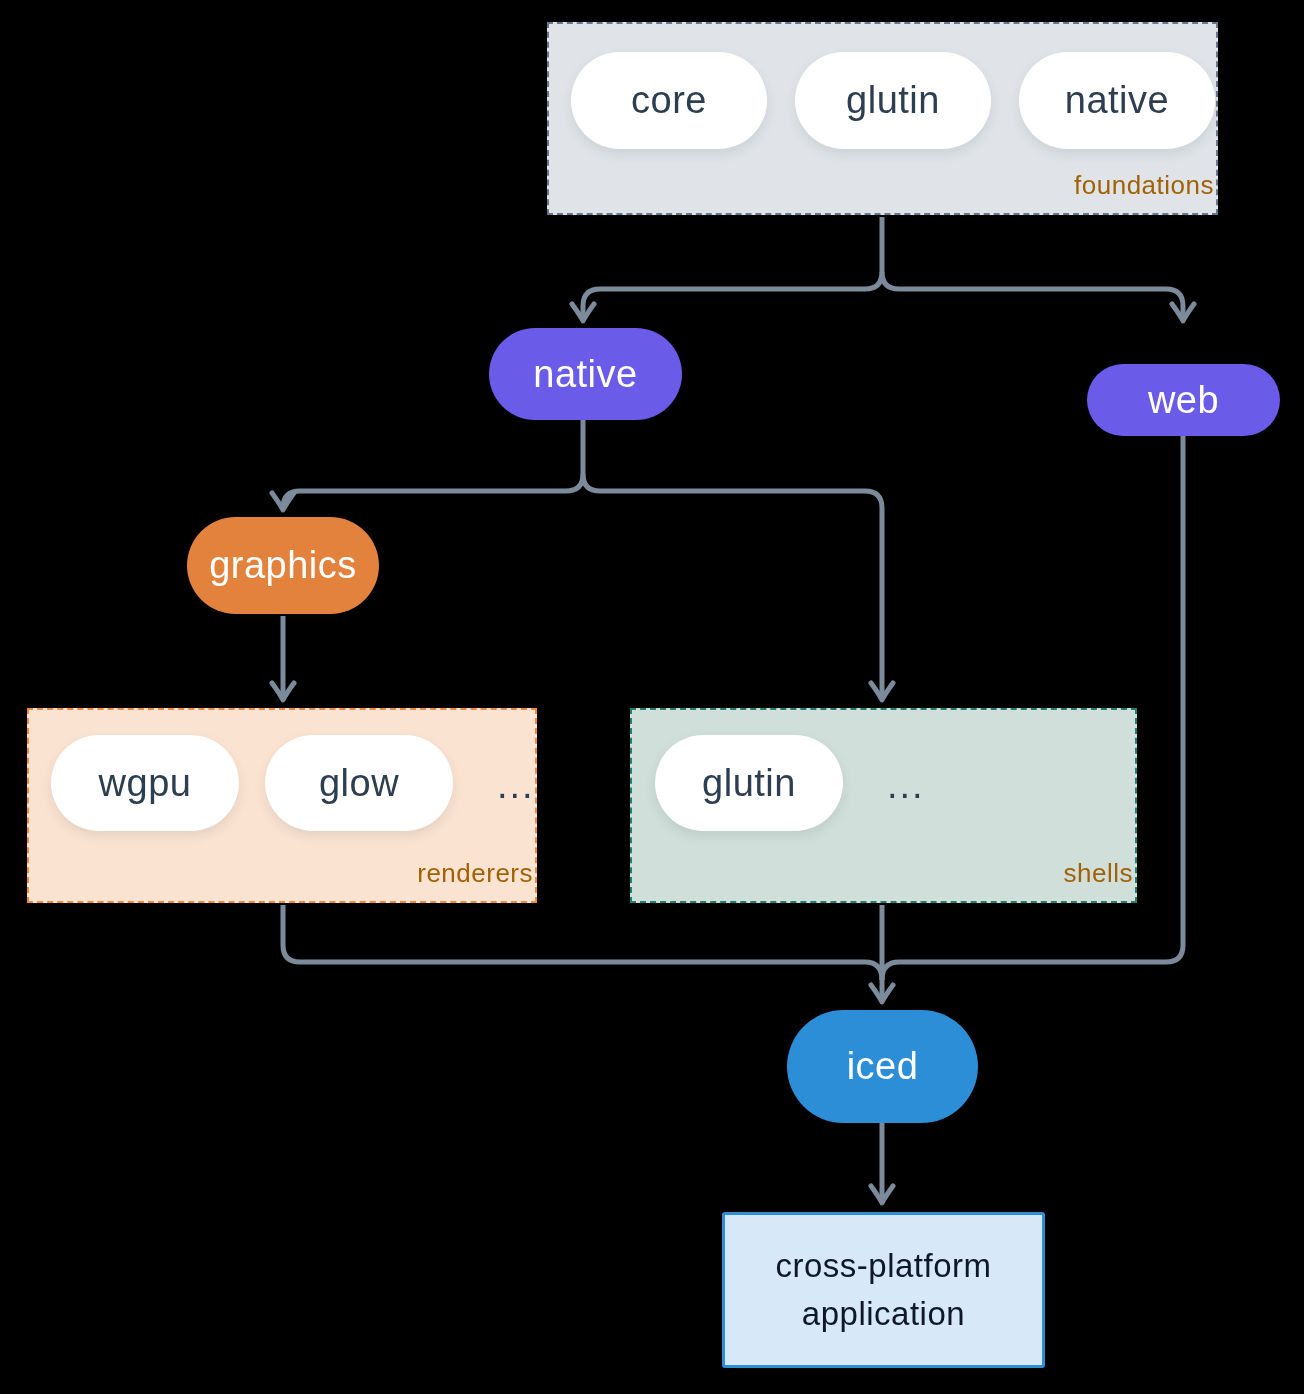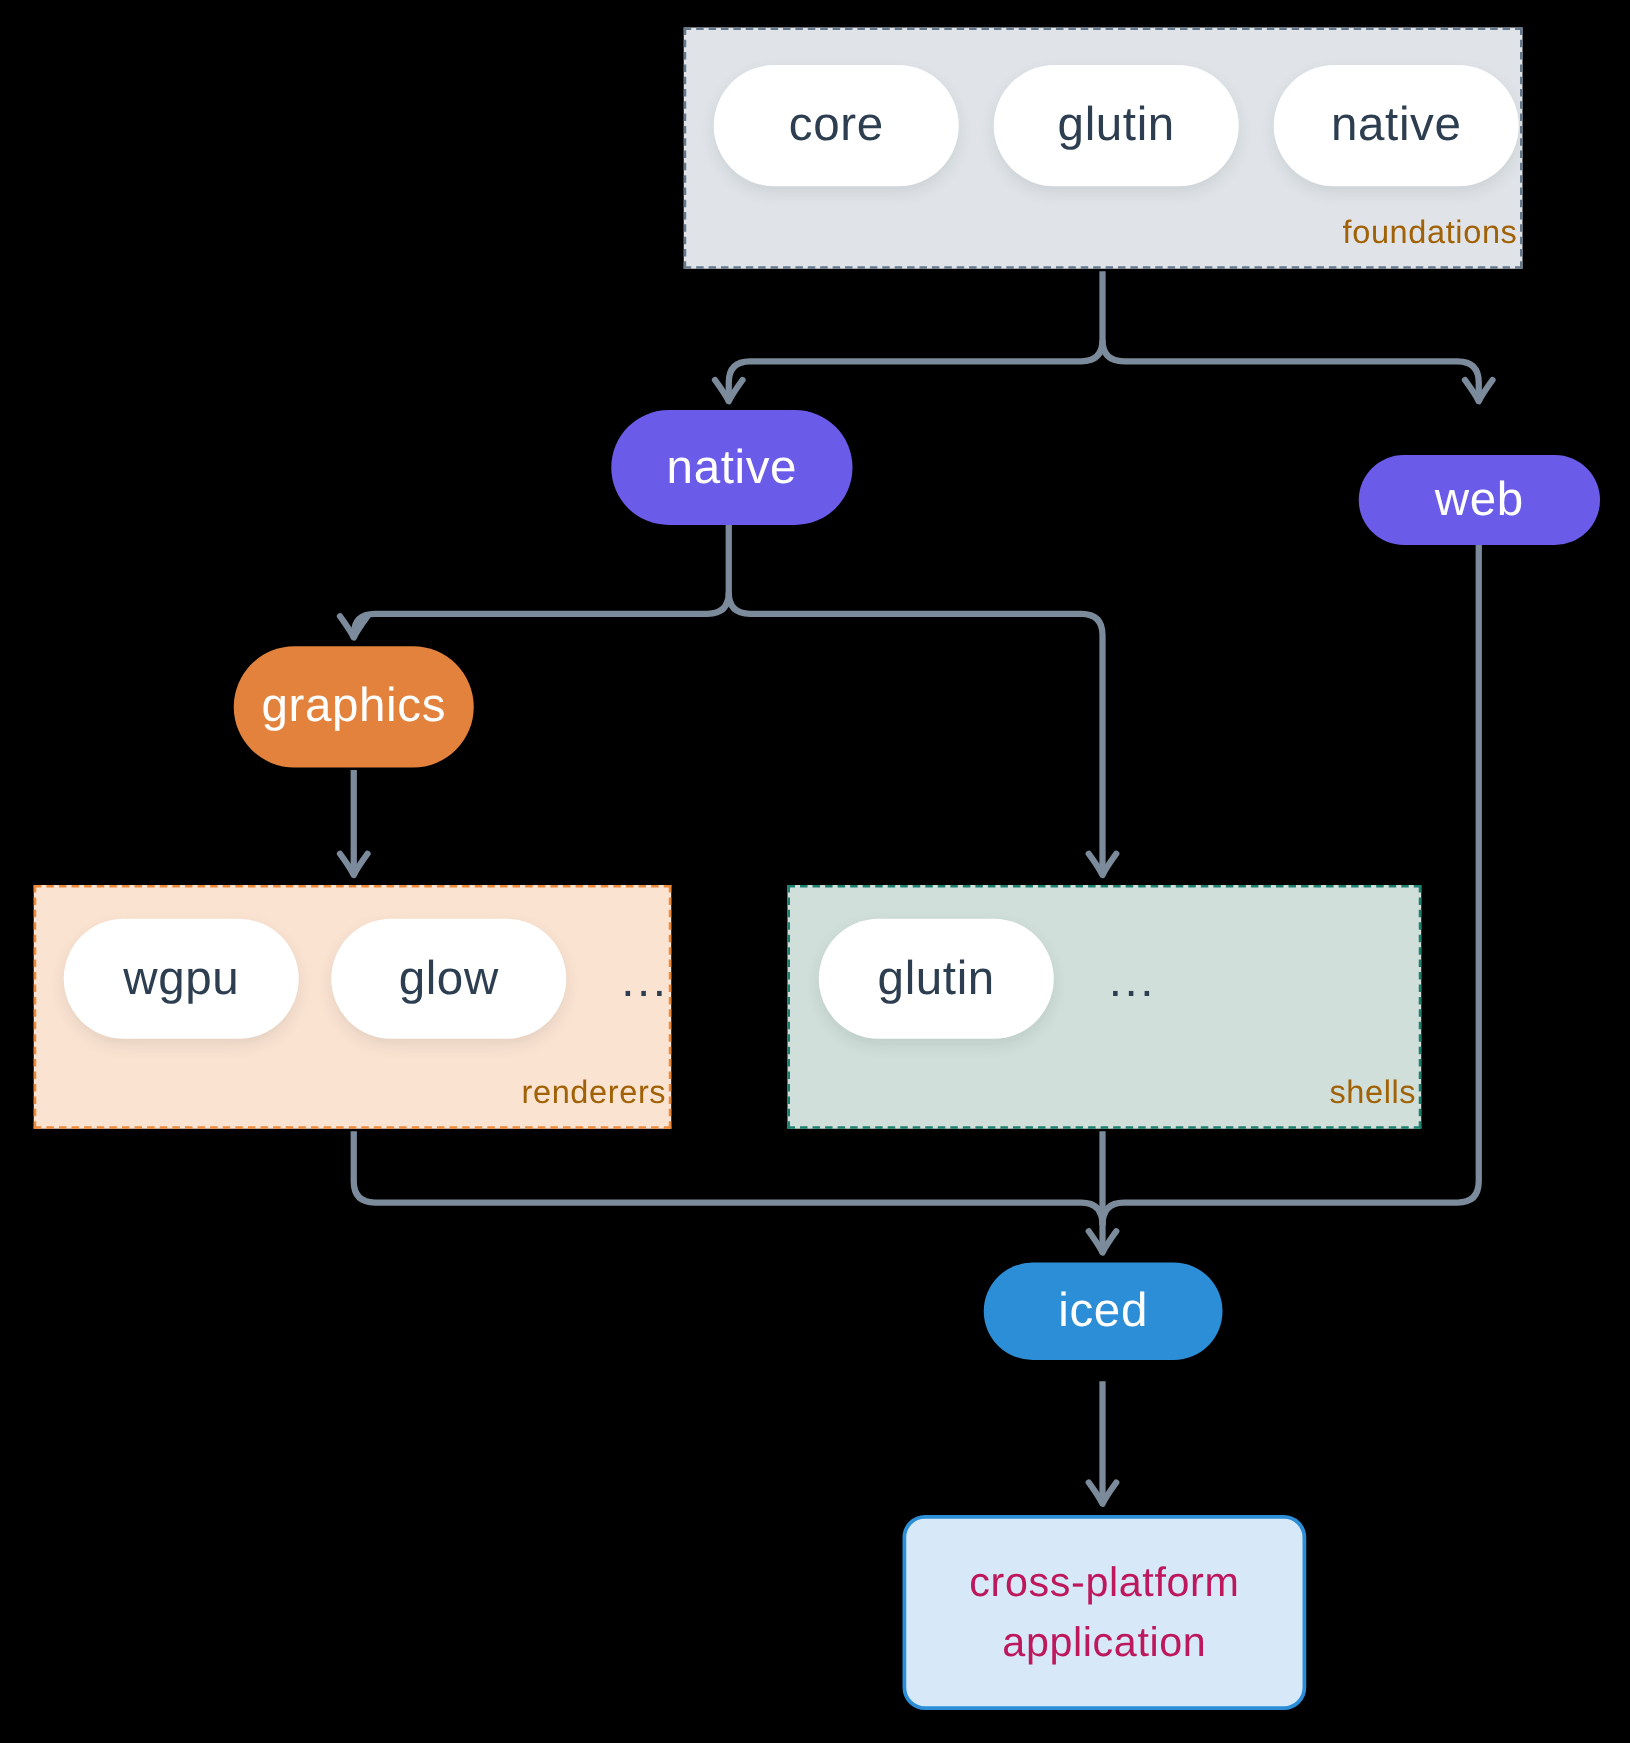--- a/index.html
+++ b/index.html
@@ -105,21 +105,21 @@
   .foundations .group-pill { width: 196px; height: 97px; }
   .foundations .pill-row { gap: 28px; }
   .renderers { left: 27px; top: 708px; width: 510px; height: 195px; padding: 25px 16px 0 22px; }
   .renderers .pill-row { gap: 26px; }
   .shells { left: 630px; top: 708px; width: 507px; height: 195px; padding: 25px 0 0 23px; }
   .shells .pill-row { gap: 26px; }
   .ellipsis { margin-left: 18px; }
   .node-native   { left: 489px;  top: 328px;  width: 193px; height: 92px; }
   .node-web      { left: 1087px; top: 328px;  width: 193px; height: 72px; margin-top: 36px; }
   .node-graphics { left: 187px;  top: 517px;  width: 192px; height: 97px; }
-  .node-iced     { left: 787px;  top: 1010px; width: 191px; height: 78px; }
+  .node-iced     { left: 787px;  top: 1010px; width: 191px; height: 113px; }
   .app-box       { left: 722px;  top: 1212px; width: 323px; height: 156px; }
 </style>
 </head>
 <body style="background: rgb(0, 0, 0);">
 
 <div class="stage">
 
   <svg class="connectors" viewBox="0 0 1304 1394">
     <defs>
       <marker id="arrow" markerUnits="userSpaceOnUse" markerWidth="48" markerHeight="34" viewBox="-24 -17 48 34" refX="0" refY="0" orient="auto">
@@ -164,18 +164,18 @@
   <div class="group-box shells" style="background-color: rgb(208, 223, 217); border-color: rgb(30, 129, 112);">
     <div class="pill-row">
       <div class="pill white group-pill">glutin</div>
       <div class="ellipsis">...</div>
     </div>
     <div class="group-label">shells</div>
   </div>
 
   <div class="pill node-pill node-iced" style="background-color: rgb(45, 142, 216);">iced</div>
 
-  <div class="app-box" style="background-color: rgb(215, 233, 249); border-color: rgb(45, 142, 216); color: #be185d; border-radius: 18px;">
+  <div class="app-box" style="background-color: rgb(215, 233, 249); border-color: rgb(45, 142, 216); color: #0f172a;">
     <div>cross-platform</div>
     <div>application</div>
   </div>
 
 </div>
 
 </body></html>

